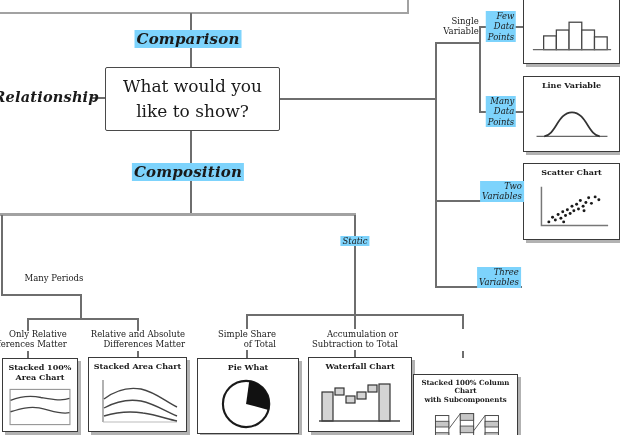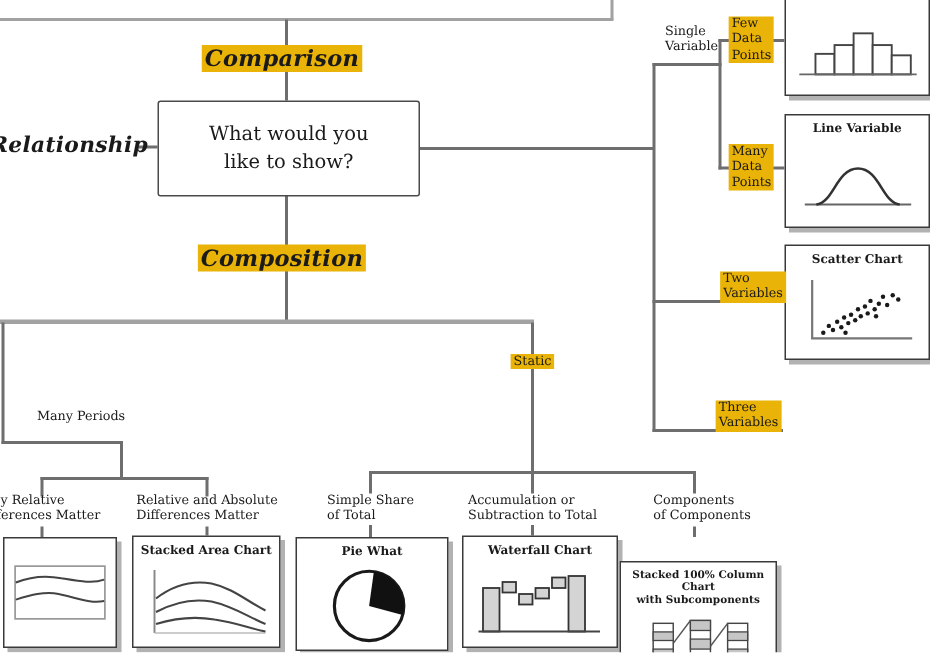--- a/index.html
+++ b/index.html
@@ -2,27 +2,27 @@
 <html><head>
 <meta charset="utf-8">
 <style>
   html,body{margin:0;padding:0;background:#fff;}
   .stage{position:relative;width:620px;height:435px;background:#fff;overflow:hidden;
          font-family:"DejaVu Serif",serif;color:#1a1a1a;}
   .ln{position:absolute;background:#6e6e6e;z-index:1;}
   .lnl{position:absolute;background:#a2a2a2;z-index:1;}
   .big{position:absolute;transform:translateX(-50%);white-space:nowrap;
        font-style:italic;font-weight:bold;font-size:15px;z-index:3;letter-spacing:.2px;}
-  .sm{position:absolute;transform:translateX(-50%);text-align:left;font-size:8.5px;
+  .sm{position:absolute;transform:translateX(-50%);text-align:right;font-size:8.5px;
       line-height:1.22;white-space:pre-line;z-index:3;}
-  .wbg{background:#eab308;padding:0 2px;}
+  .wbg{background:#7dd3fc;padding:0 2px;font-style:italic;}
   .qbox{position:absolute;left:105px;top:67px;width:173px;height:62px;background:#fff;
         border:1.6px solid #4a4a4a;border-radius:2px;display:flex;align-items:center;
         justify-content:center;z-index:3;}
-  .qtext{font-size:13px;line-height:1.5;text-align:center;white-space:pre-line;}
+  .qtext{font-size:17px;line-height:1.5;text-align:center;white-space:pre-line;}
   .cbox{position:absolute;background:#fff;border:1.6px solid #3a3a3a;
         box-shadow:3px 3px 0 0 #b2b2b2;z-index:2;display:flex;flex-direction:column;
         align-items:center;}
   .ctitle{font-weight:bold;font-size:8px;line-height:1.2;text-align:center;
           white-space:pre-line;padding-top:4px;}
   .t7{font-size:7px;}
   .art{flex:1;display:flex;align-items:center;justify-content:center;width:100%;}
   svg{display:block;}
 </style>
 </head>
@@ -74,22 +74,20 @@
   <div class="sm wbg" style="left:355px;top:236px">Static</div>
   <div class="sm" style="left:54px;top:273px">Many Periods</div>
   <div class="sm" style="left:26px;top:329px">Only Relative
 Differences Matter</div>
   <div class="sm" style="left:138px;top:329px">Relative and Absolute
 Differences Matter</div>
   <div class="sm" style="left:247px;top:329px">Simple Share
 of Total</div>
   <div class="sm" style="left:355px;top:329px">Accumulation or
 Subtraction to Total</div>
-  <div class="sm" style="left:468px;top:329px">Components
-of Components</div>
   <div class="sm" style="left:461px;top:16px">Single
 Variable</div>
   <div class="sm wbg" style="left:501px;top:11px">Few
 Data
 Points</div>
   <div class="sm wbg" style="left:501px;top:96px">Many
 Data
 Points</div>
   <div class="sm wbg" style="left:502px;top:181px">Two
 Variables</div>
@@ -150,20 +148,22 @@
             <circle cx="74" cy="18" r="1.6"></circle>
             <circle cx="36" cy="42" r="1.6"></circle>
           <circle cx="58" cy="30" r="1.6"></circle>
         </g>
       </svg>
     </div>
   </div>
 
 
   <div class="cbox" style="left:2px;top:358px;width:74px;height:72px">
+    <div class="ctitle">Stacked 100%
+Area Chart</div>
     <div class="art">
       <svg width="64" height="38" viewBox="0 0 66 40">
         <rect x="1.5" y="1.5" width="63" height="37" fill="none" stroke="#999" stroke-width="1.2"></rect>
         <path d="M2,13 C12,9 24,8 34,10 C46,12 56,14 64,11" fill="none" stroke="#444" stroke-width="1.4"></path>
         <path d="M2,25 C12,22 22,19 32,21 C46,24 54,28 64,26" fill="none" stroke="#444" stroke-width="1.4"></path>
       </svg>
     </div>
   </div>
 
   <div class="cbox" style="left:88px;top:357px;width:97px;height:73px">

